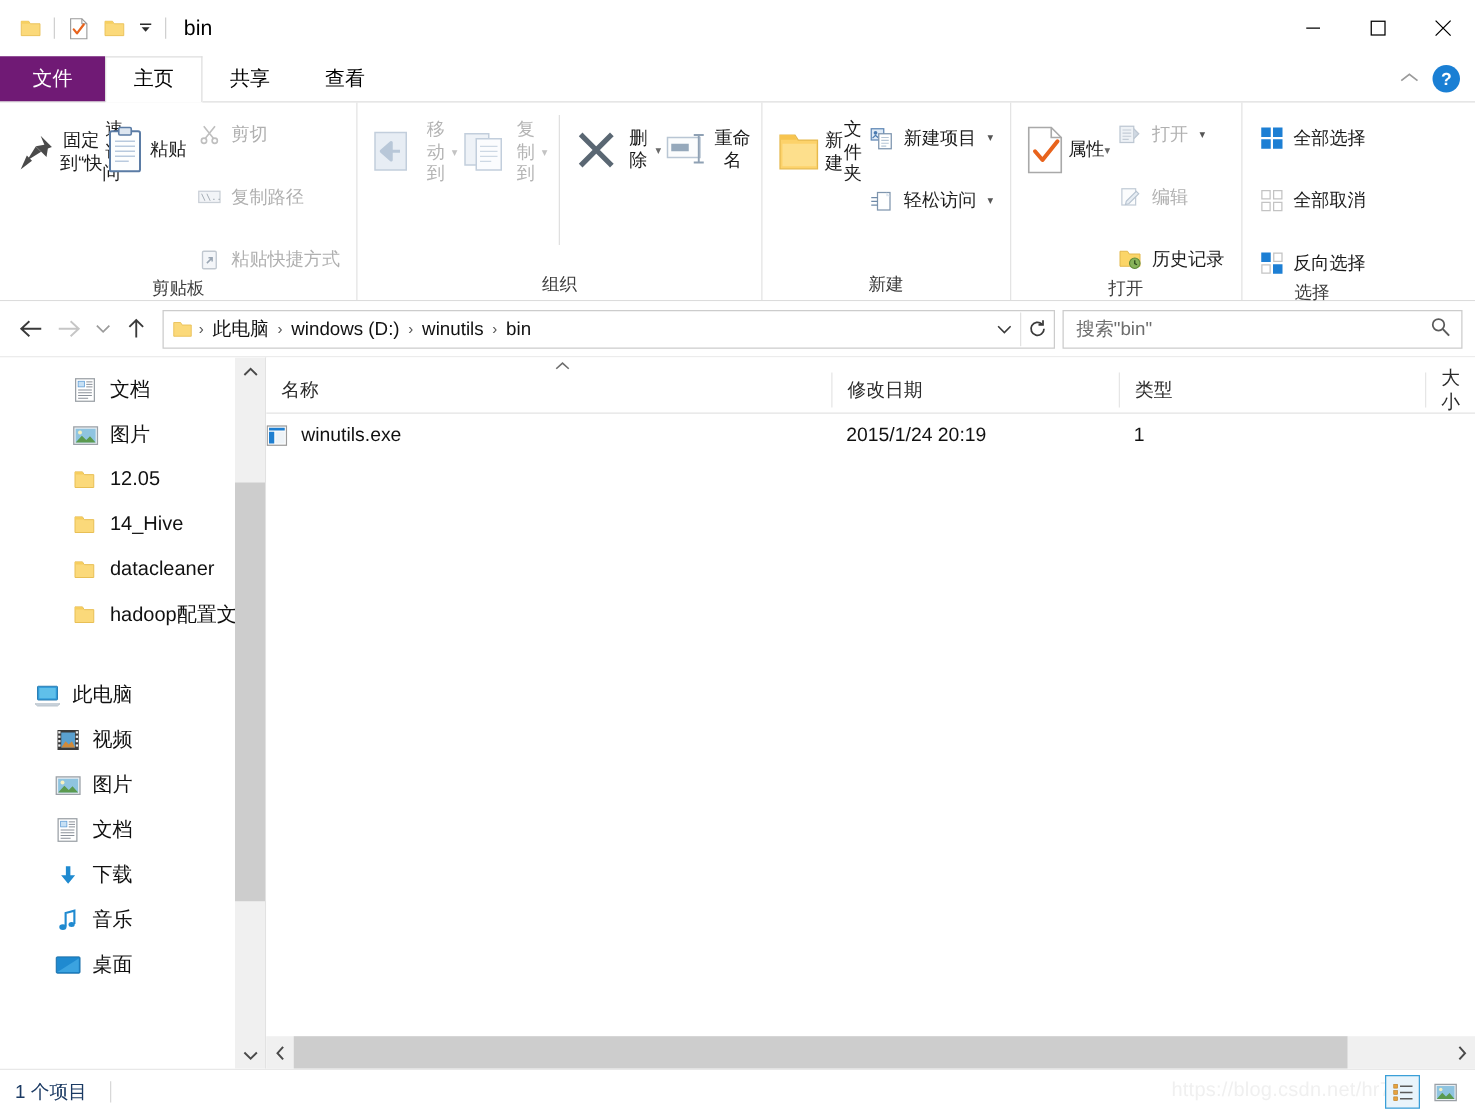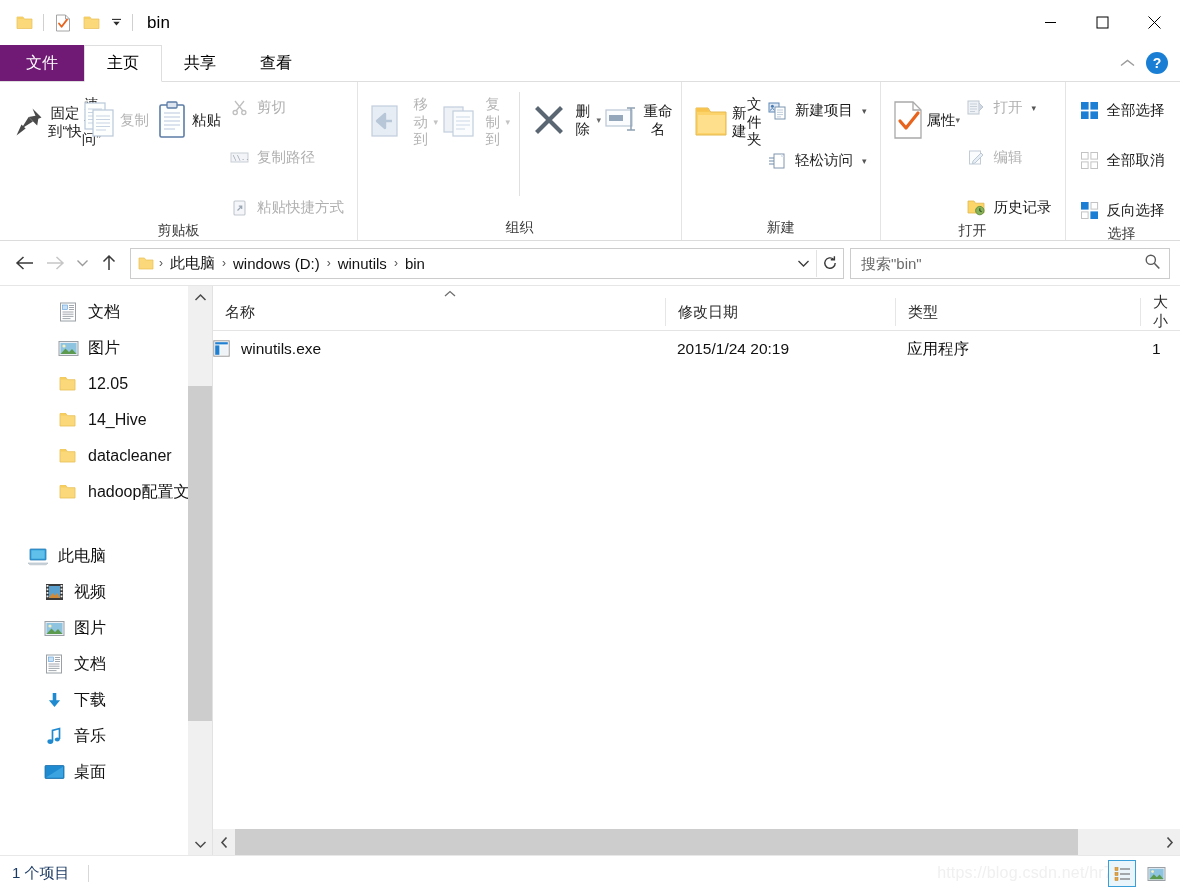--- a/index.html
+++ b/index.html
@@ -405,35 +405,20 @@
             <svg width="40" height="40" viewBox="0 0 40 40">
                 <g fill="#4a4a4a">
                   <path d="M24.5 6.5l9 9-3.2 1.2-1.1 6.9-8.6-8.6 6.9-1.2z"></path>
                   <path d="M20.6 15.1l4.3 4.3-11.2 7-0.1-0.1z"></path>
                   <path d="M13.5 22.4l4.1 4.1-9.1 7z"></path>
                 </g>
               </svg>
           </div>
           <div class="lbl">固定到“快</div>
           <div class="lbl">速访问”</div>
-        </div>
-        <div class="bigbtn">
-          <div class="ico">
-            <svg width="40" height="42" viewBox="0 0 40 42">
-              <rect x="5" y="4" width="20" height="26" fill="#fdfefe" stroke="#b9c8da" stroke-width="1.2"></rect>
-              <g stroke="#c8d4e2" stroke-width="1">
-                  <path d="M8 10h14M8 13.5h14M8 17h14M8 20.5h14M8 24h10"></path>
-                </g>
-              <rect x="13" y="11" width="20" height="26" fill="#fdfefe" stroke="#b9c8da" stroke-width="1.2"></rect>
-              <g stroke="#c8d4e2" stroke-width="1">
-                  <path d="M16 17h14M16 20.5h14M16 24h14M16 27.5h14M16 31h10"></path>
-                </g>
-            </svg>
-          </div>
-          <div class="lbl dim">复制</div>
         </div>
         <div class="bigbtn">
           <div class="ico">
             <svg width="40" height="42" viewBox="0 0 40 42">
               <rect x="8" y="6" width="24" height="32" rx="1.5" fill="#fdfefe" stroke="#5b7ca5" stroke-width="1.6"></rect>
               <rect x="15" y="3" width="10" height="6" rx="1" fill="#dde6f0" stroke="#5b7ca5" stroke-width="1.3"></rect>
               <g stroke="#b9cade" stroke-width="1.1">
                   <path d="M12 14h16M12 18h16M12 22h16M12 26h16M12 30h11"></path>
                 </g>
             </svg>
@@ -947,21 +932,20 @@
               <svg width="17" height="17" viewBox="0 0 17 17">
                 <rect x="0.8" y="0.8" width="15.4" height="15.4" fill="#fdfdfd" stroke="#9b9b9b" stroke-width="1"></rect>
                 <rect x="2.2" y="2.2" width="12.6" height="2.2" fill="#1f7fd0"></rect>
                 <rect x="2.2" y="5.4" width="4.2" height="9.4" fill="#1f7fd0"></rect>
                 <rect x="7.4" y="5.4" width="7.4" height="9.4" fill="#eef3f7"></rect>
               </svg>
             </span>
             <span>winutils.exe</span>
           </div>
           <div class="fr-date">2015/1/24 20:19</div>
-          <div class="fr-type">应用程序</div>
           <div class="fr-size">1</div>
         </div>
       </div>
 
       <div class="hscroll">
         <div class="arr">
           <svg width="9" height="13" viewBox="0 0 9 13">
               <path d="M6.5 1.5L2 6.5 6.5 11.5" fill="none" stroke="#4a4a4a" stroke-width="1.6"></path>
             </svg>
         </div>

